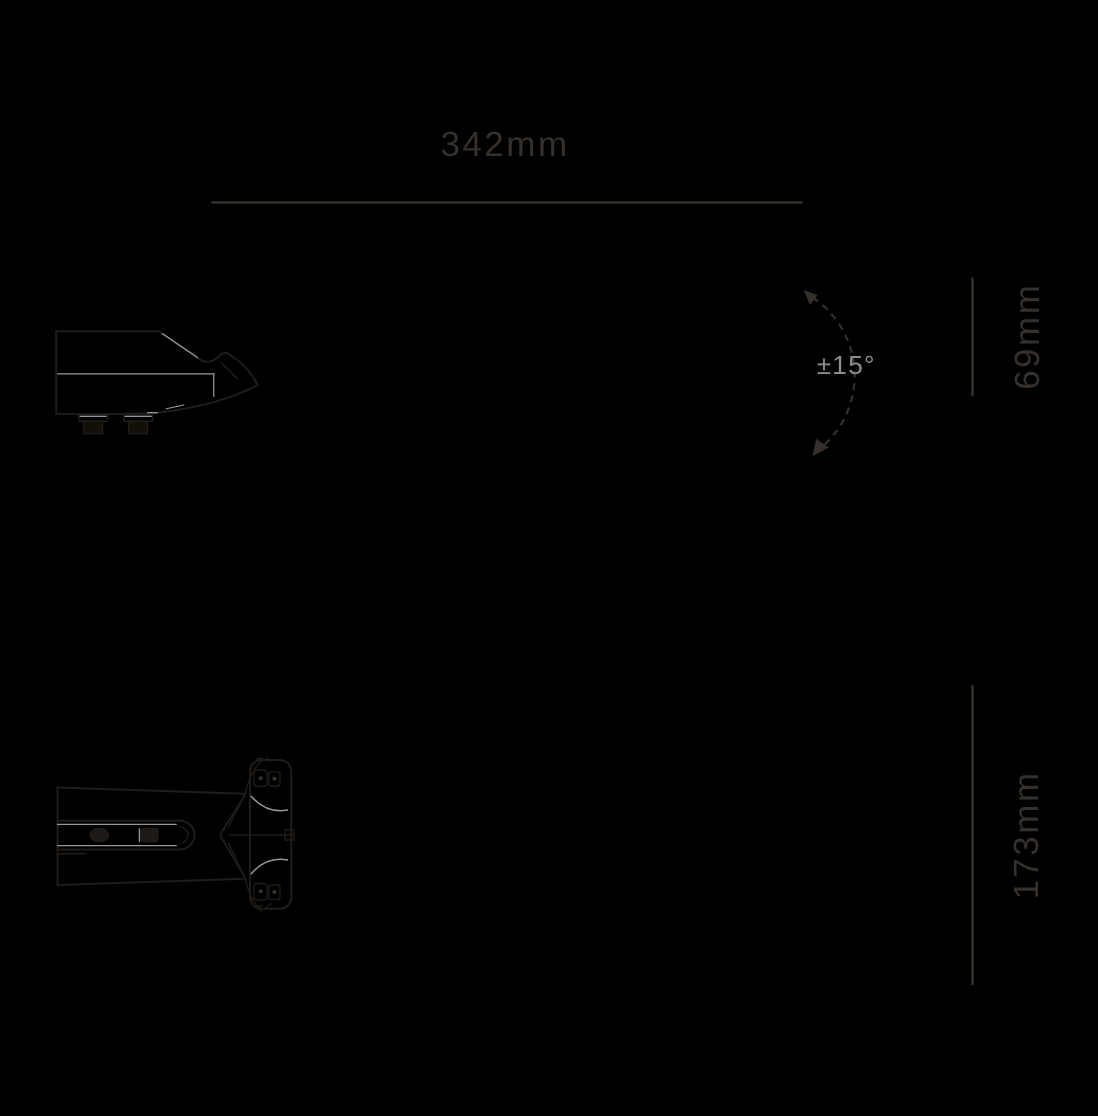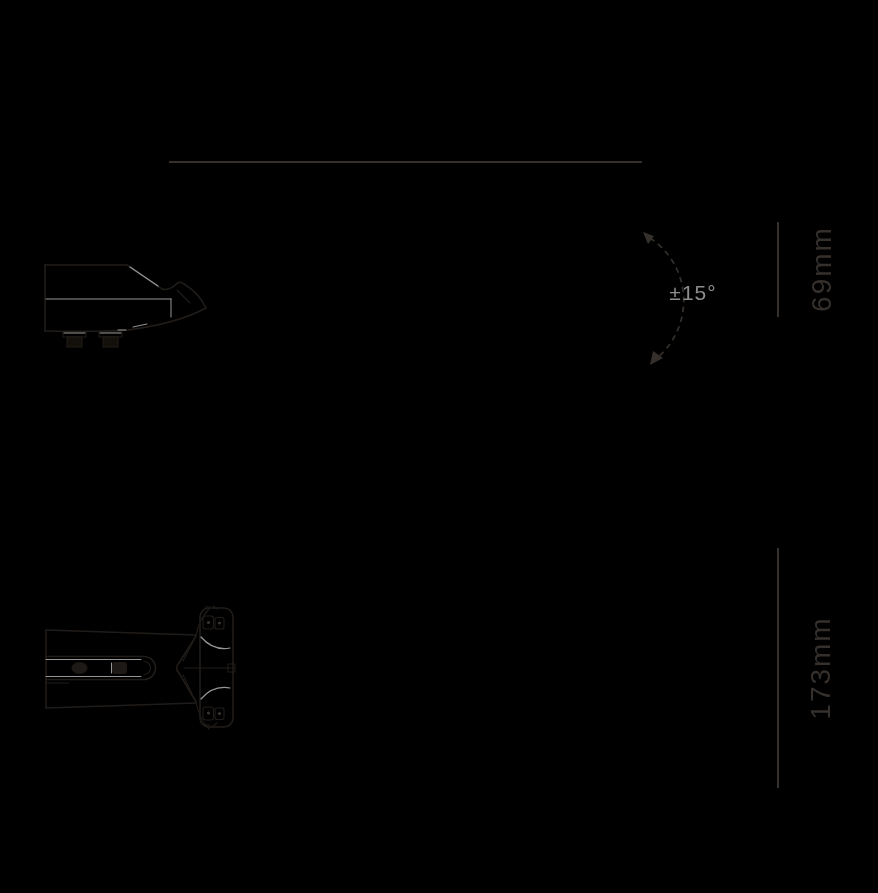--- a/index.html
+++ b/index.html
@@ -127,20 +127,21 @@
           <circle class="dot" cx="208.5" cy="713" r="1.6"></circle>
           <circle class="dot" cx="219.5" cy="713.5" r="1.6"></circle>
         </g>
 
         <path class="ink thin" d="M205,607 H210 M213,606 L217,609"></path>
         <path class="ink thin" d="M205,725 H210 M213,726 L217,723"></path>
       </g>
     </g>
   </svg>
 
+  <div class="label" style="left:404px;top:116px;">342mm</div>
 
-  <div class="label tilt" style="left:693px;top:293px;">±15°</div>
+  <div class="label tilt" style="left:677px;top:293px;">±15°</div>
 
   <div class="label rot" style="left:822px;top:269px;">69mm</div>
 
   <div class="label rot" style="left:821px;top:668px;">173mm</div>
 
 </div>
 
 </body></html>

